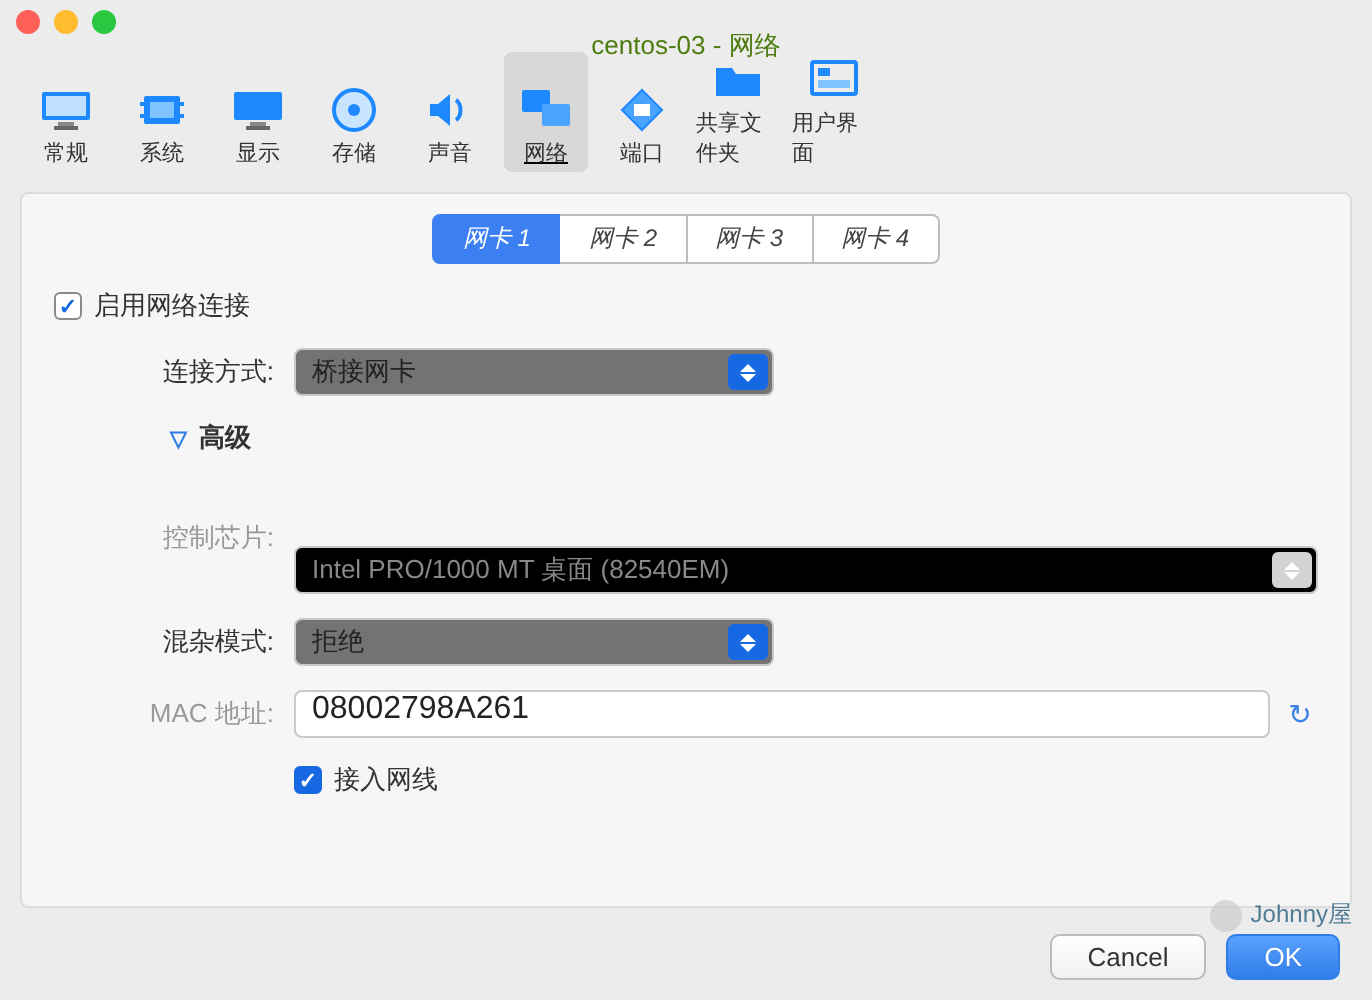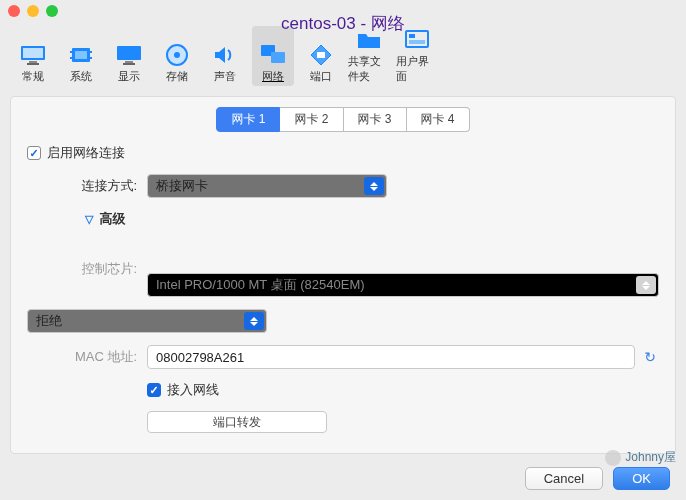--- a/index.html
+++ b/index.html
@@ -4,31 +4,31 @@
 <style>
 * { box-sizing: border-box; margin: 0; padding: 0; font-family: -apple-system, "Helvetica Neue", Arial, sans-serif; }
 body { width: 686px; height: 500px; background: #ececec; overflow: hidden; position: relative; }
 
 .titlebar { height: 22px; display: flex; align-items: center; padding: 0 8px; position: relative; }
 .traffic-lights { display: flex; gap: 7px; }
 .light { width: 12px; height: 12px; border-radius: 50%; }
 .light.red { background: #ff5f57; }
 .light.yellow { background: #febc2e; }
 .light.green { background: #28c840; }
-.title { position: absolute; left: 0; right: 0; text-align: center; font-size: 17px; color: #4c1d95; pointer-events: none; margin-top: 24px; }
+.title { position: absolute; left: 0; right: 0; text-align: center; font-size: 13px; color: #4d7c0f; pointer-events: none; margin-top: 24px; }
 
 .toolbar { display: flex; gap: 6px; padding: 4px 12px 10px 12px; background: #ececec; }
 .tool { display: flex; flex-direction: column; align-items: center; width: 42px; cursor: pointer; border-radius: 4px; padding: 2px 0; justify-content: flex-end; }
 .tool.selected { background: #d8d8d8; text-decoration: underline; }
 .tool .ticon { width: 30px; height: 24px; display: flex; align-items: center; justify-content: center; }
 .tool .tlabel { font-size: 11px; color: #333; margin-top: 2px; }
 
 .panel { margin: 0 10px; background: #f6f6f6; border: 1px solid #dcdcdc; border-radius: 4px; padding: 12px 16px 16px 16px; height: 358px; }
 
-.tabs { display: flex; justify-content: center; margin: -2px 0 12px 0; }
+.tabs { display: flex; justify-content: center; margin: -2px 0 12px 0; font-style: italic; }
 .segtab { border: 1px solid #bdbdbd; background: #fff; font-size: 12px; padding: 3px 14px; color: #444; cursor: pointer; }
 .segtab:first-child { border-radius: 4px 0 0 4px; }
 .segtab:last-child { border-radius: 0 4px 4px 0; }
 .segtab + .segtab { border-left: none; }
 .segtab.active { background: #3b7ff2; color: #fff; border-color: #3b7ff2; }
 
 .row { display: flex; align-items: center; margin-bottom: 12px; }
 .row .lbl { width: 120px; text-align: right; font-size: 13px; color: #333; padding-right: 10px; }
 .row .lbl.dim { color: #999; }
 .ctrl { flex: 1; display: flex; align-items: center; gap: 6px; }
@@ -38,21 +38,21 @@
 .checkbox.blue { background: #1668e3; border-color: #1668e3; color: #fff; }
 
 .select { position: relative; flex: 1; background: #737373; border: 1px solid #c9c9c9; border-radius: 4px; height: 24px; display: flex; align-items: center; padding: 0 28px 0 8px; font-size: 13px; color: #222; }
 .select.disabled { background: #000000; color: #888; margin-top: 33px; }
 .select .caret { position: absolute; right: 2px; top: 2px; bottom: 2px; width: 20px; background: #1668e3; border-radius: 3px; display: flex; flex-direction: column; align-items: center; justify-content: center; }
 .select .caret::before { content: ""; border-left: 4px solid transparent; border-right: 4px solid transparent; border-bottom: 4px solid #fff; margin-bottom: 1px; }
 .select .caret::after { content: ""; border-left: 4px solid transparent; border-right: 4px solid transparent; border-top: 4px solid #fff; }
 .select.disabled .caret { background: #d3d3d3; }
 .select.short { flex: 0 0 240px; }
 
-.input { flex: 1; background: #fff; border: 1px solid #c9c9c9; border-radius: 4px; height: 24px; padding: 0 8px; font-size: 13px; color: #222; display: flex; align-items: center; }
+.input { flex: 1; background: #fff; border: 1px solid #c9c9c9; border-radius: 4px; height: 24px; padding: 0 8px; font-size: 16px; color: #222; display: flex; align-items: flex-start; }
 
 .disclosure { display: flex; align-items: center; gap: 6px; font-size: 13px; font-weight: 600; color: #333; margin: 4px 0 12px 58px; cursor: pointer; }
 .tri { color: #2f7de1; font-size: 11px; }
 
 .wide-btn { background: #fff; border: 1px solid #c9c9c9; border-radius: 4px; height: 22px; font-size: 12px; color: #444; width: 180px; text-align: center; line-height: 20px; cursor: pointer; }
 
 .refresh-icn { width: 18px; height: 18px; display: inline-flex; align-items: center; justify-content: center; color: #3b82e6; font-size: 14px; }
 
 .footer { position: absolute; bottom: 10px; right: 16px; display: flex; gap: 10px; align-items: flex-end; }
 .btn { background: linear-gradient(#fff,#f0f0f0); border: 1px solid #bcbcbc; border-radius: 5px; padding: 3px 18px; font-size: 13px; color: #333; cursor: pointer; }
@@ -202,20 +202,21 @@
     <div class="lbl dim">控制芯片:</div>
     <div class="ctrl">
       <div class="select disabled">
         <span>Intel PRO/1000 MT 桌面 (82540EM)</span>
         <span class="caret"></span>
       </div>
     </div>
   </div>
 
   <div class="row">
+    <div class="lbl">混杂模式:</div>
     <div class="ctrl">
       <div class="select short">
         <span>拒绝</span>
         <span class="caret"></span>
       </div>
     </div>
   </div>
 
   <div class="row">
     <div class="lbl dim">MAC 地址:</div>
@@ -228,26 +229,20 @@
   </div>
 
   <div class="row">
     <div class="lbl"></div>
     <div class="ctrl">
       <span class="checkbox blue checked"></span>
       <span style="font-size:13px;color:#333">接入网线</span>
     </div>
   </div>
 
-  <div class="row" style="margin-bottom:0">
-    <div class="lbl"></div>
-    <div class="ctrl">
-      <div class="wide-btn">端口转发</div>
-    </div>
-  </div>
 
 </div>
 
 <div class="watermark">
   <span class="wm-icon"></span>
   <span>Johnny屋</span>
 </div>
 
 <div class="footer">
   <div class="btn">Cancel</div>

